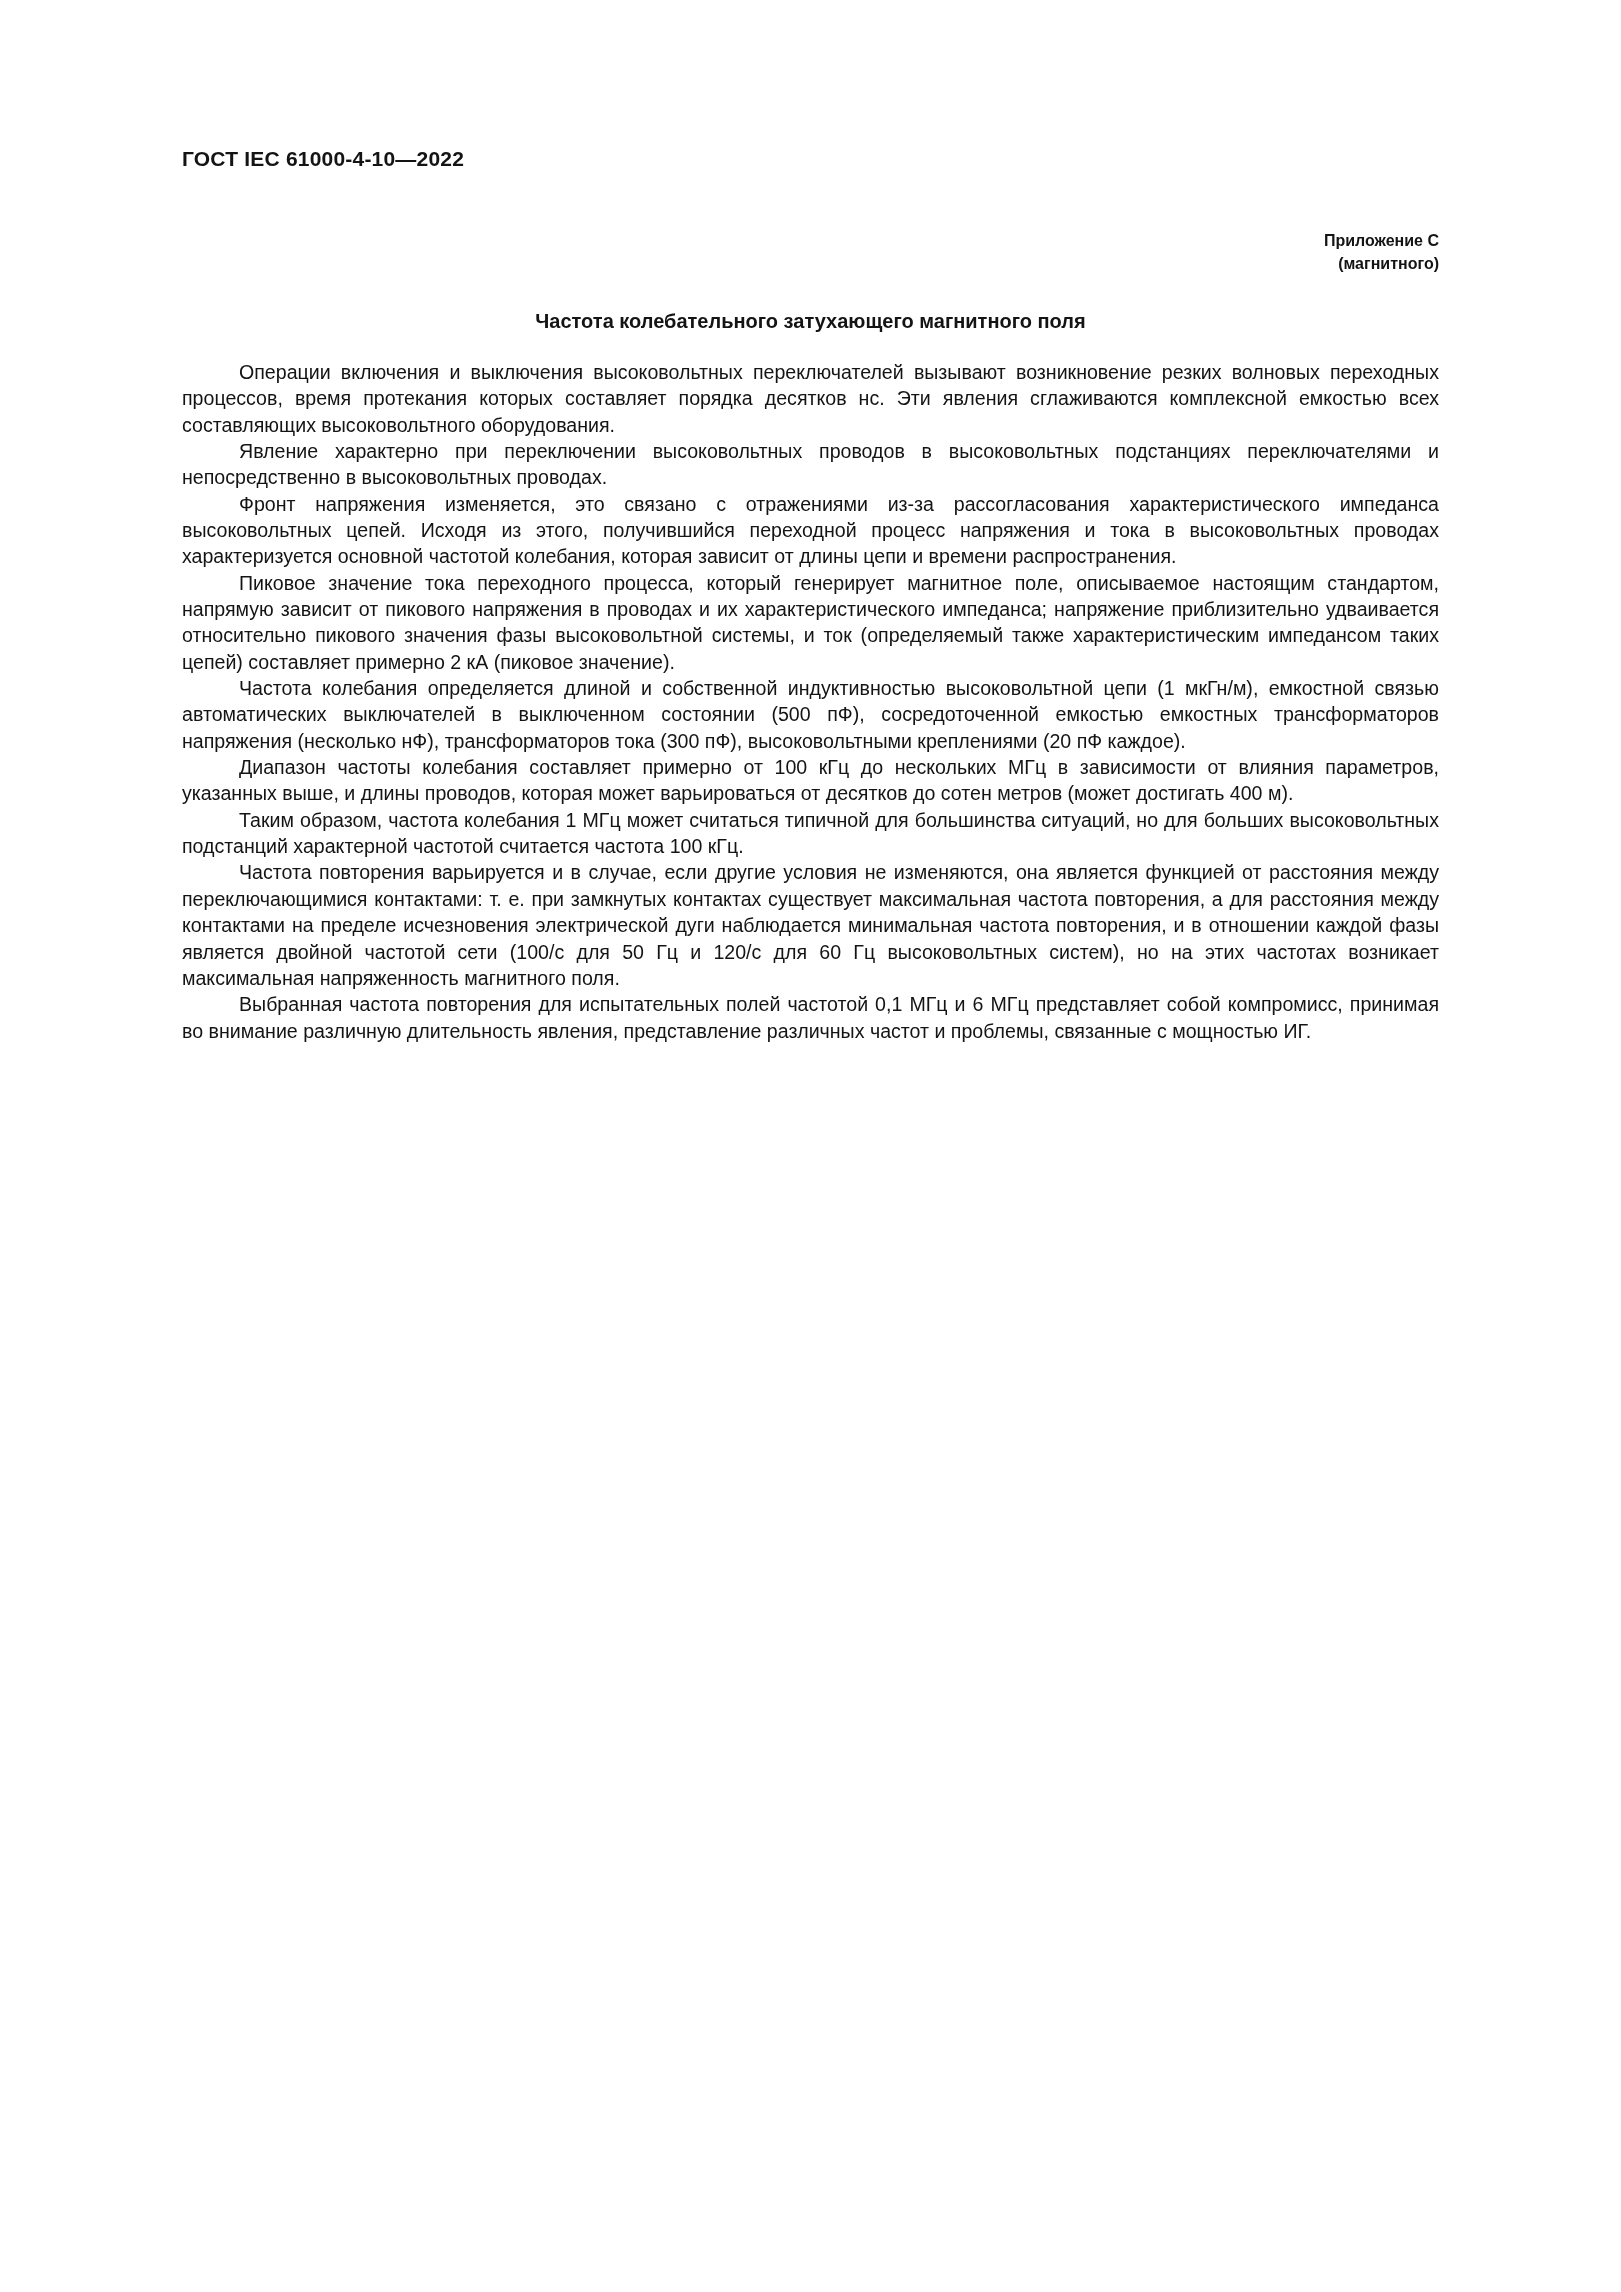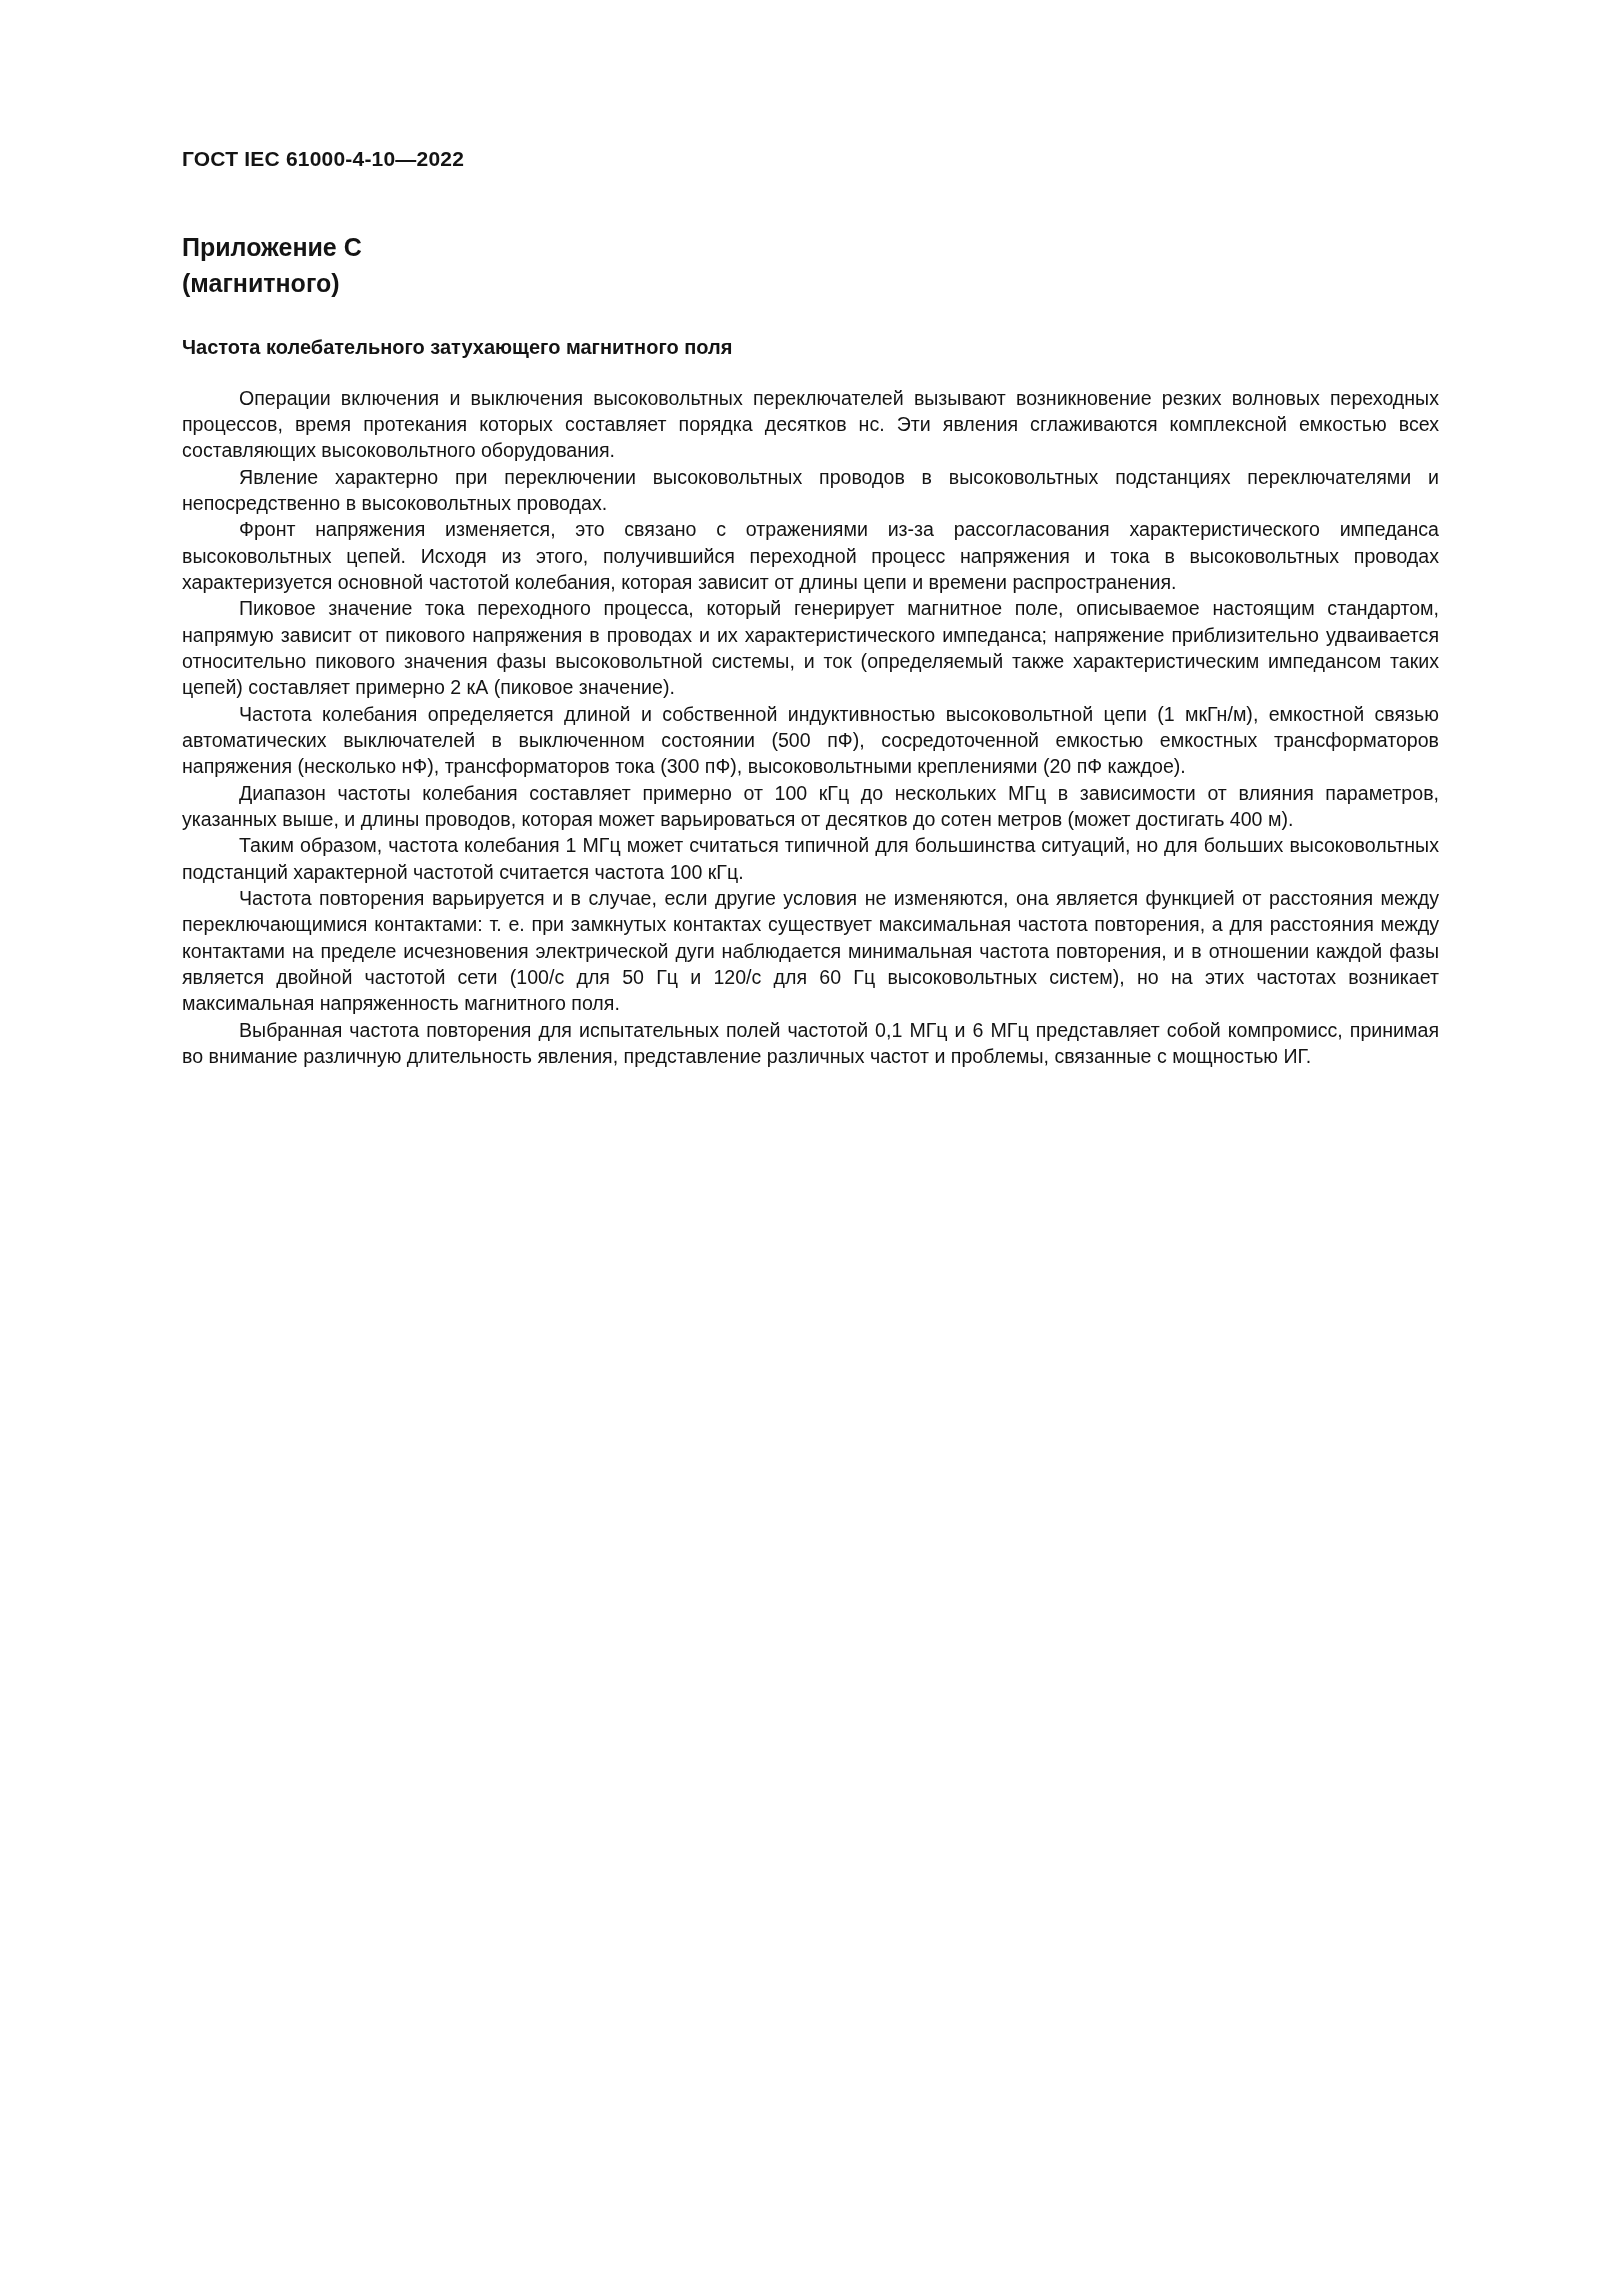--- a/index.html
+++ b/index.html
@@ -24,30 +24,31 @@
     width: 1257px;
   }
   .doc-header {
     font-size: 21px;
     font-weight: bold;
     letter-spacing: 0.2px;
     margin: 0 0 59px 0;
     white-space: nowrap;
   }
   .annex-title {
-    text-align: left;
-    font-size: 25px;
+    text-align: right;
+    font-size: 16px;
     font-weight: bold;
     line-height: 1.42;
     margin: 0;
   }
   .annex-title .sub {
     font-weight: bold;
   }
   .section-title {
+    text-align: center;
     font-size: 20px;
     font-weight: bold;
     margin: 35px 0 25.5px 0;
   }
   p.body {
     font-size: 19.6px;
     line-height: 1.345;
     margin: 0;
     text-align: justify;
     text-indent: 57px;

